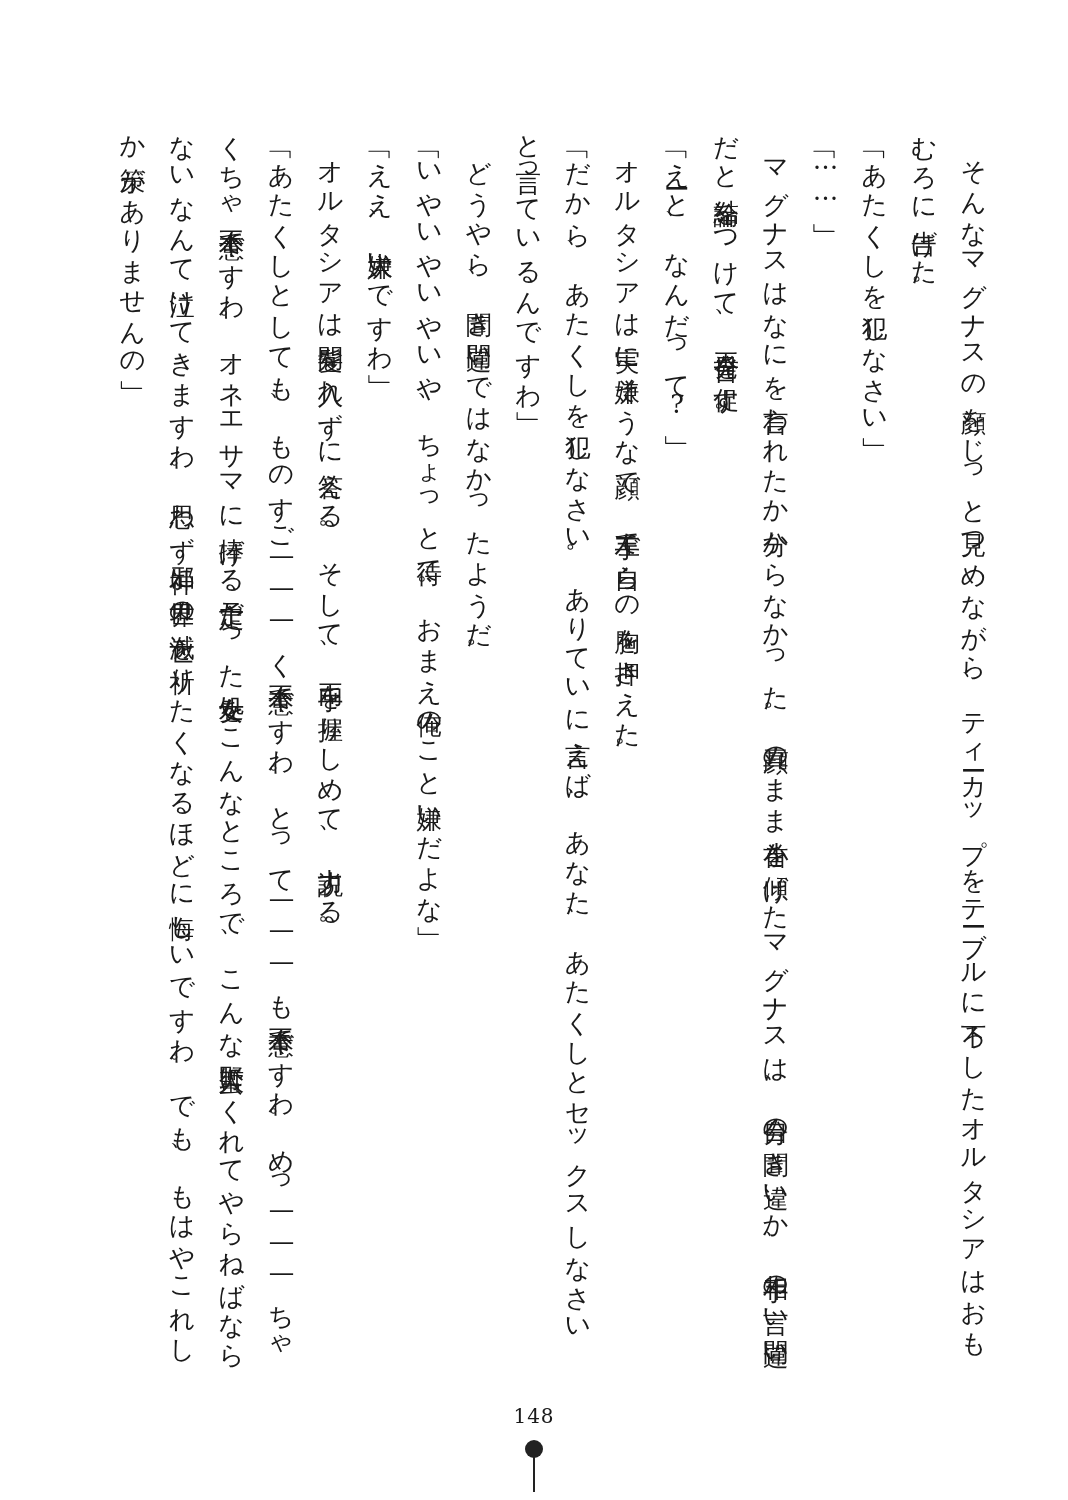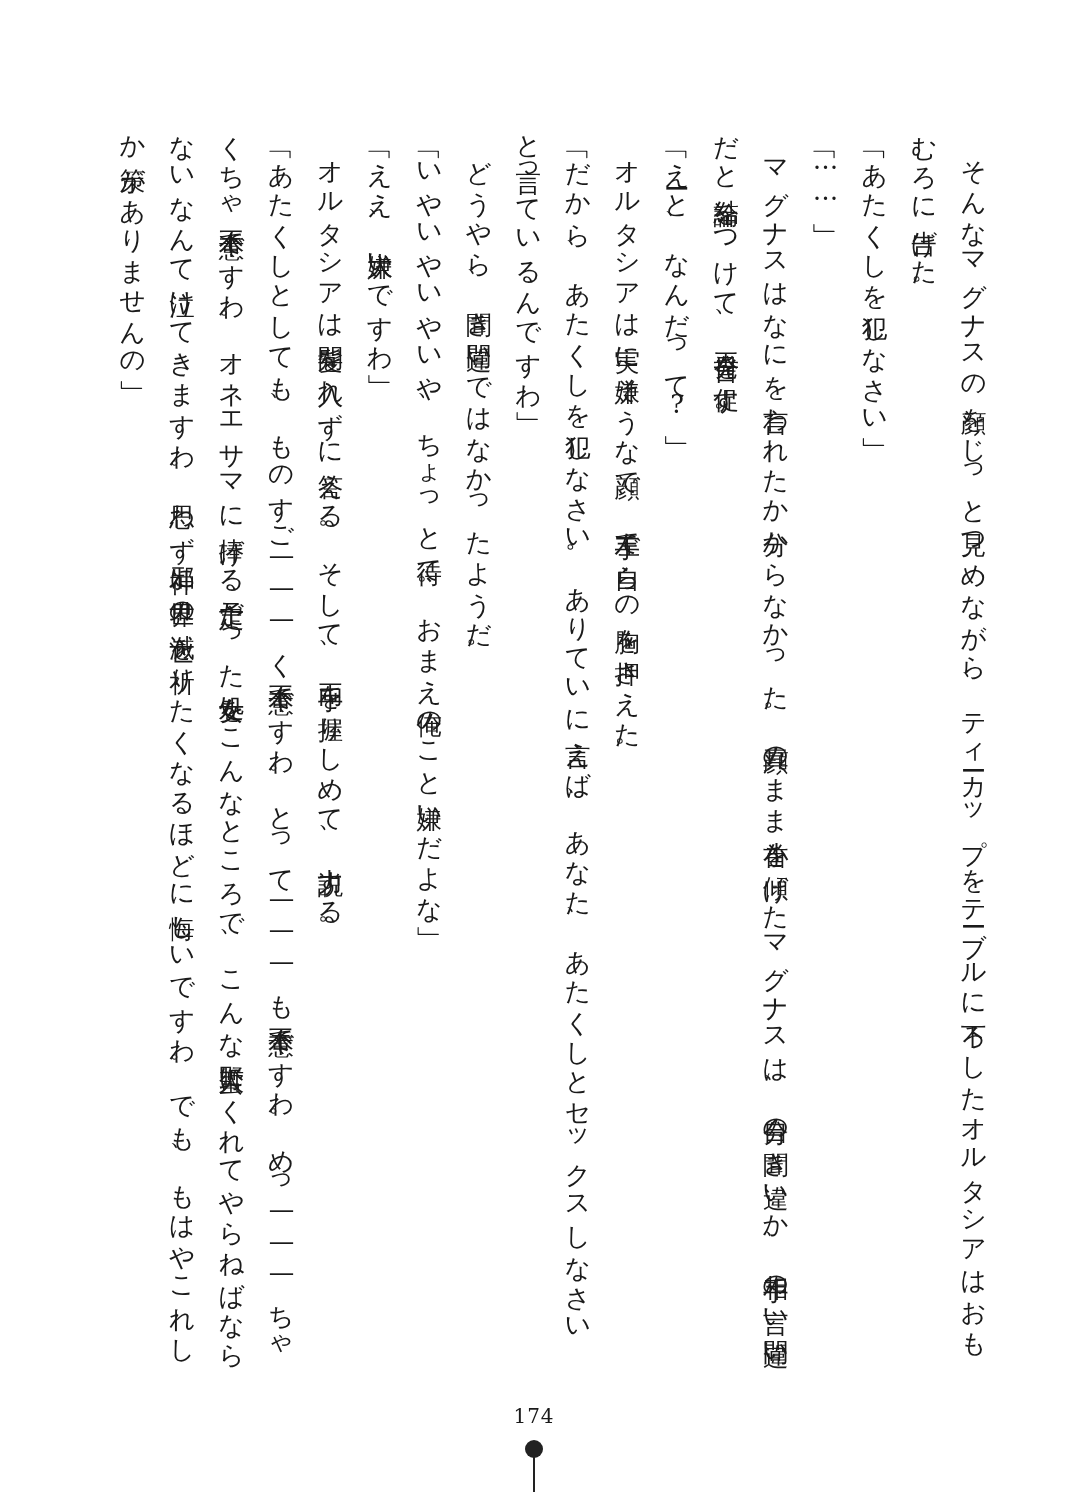--- a/index.html
+++ b/index.html
@@ -94,20 +94,20 @@
     <p class="indent">「えーと、なんだって?」</p>
     <p class="indent">オルタシアは実に嫌そうな顔で、左手で自らの胸を押さえた。</p>
     <p class="indent">「だから、あたくしを犯しなさい。ありていに言えば、あなた、あたくしとセックスしなさいと言っているんですわ」</p>
     <p class="indent">どうやら、聞き間違いではなかったようだ。</p>
     <p class="indent">「いやいやいやいや、ちょっと待て。おまえ俺のこと嫌いだよな」</p>
     <p class="indent">「ええ、大嫌いですわ」</p>
     <p class="indent">オルタシアは間髪を入れずに答える。そして、両手を握りしめて、力説する。</p>
     <p class="indent">「あたくしとしても、ものすご———く不本意ですわ。とって———も不本意ですわ。めっ———ちゃくちゃ不本意ですわ。オネエサマに捧げる予定だった処女をこんなところで、こんな野蛮人にくれてやらねばならないなんて泣けてきますわ。思わず邪神に世界の滅亡を祈りたくなるほどに悔しいですわ。でも、もはやこれしか策がありませんの」</p>
   </div>
 
-  <div class="page-number">174</div>
+  <div class="page-number">148</div>
 
   <div class="bottom-mark">
     <div class="dot"></div>
     <div class="stem"></div>
   </div>
 
 </div>
 
 </body></html>

